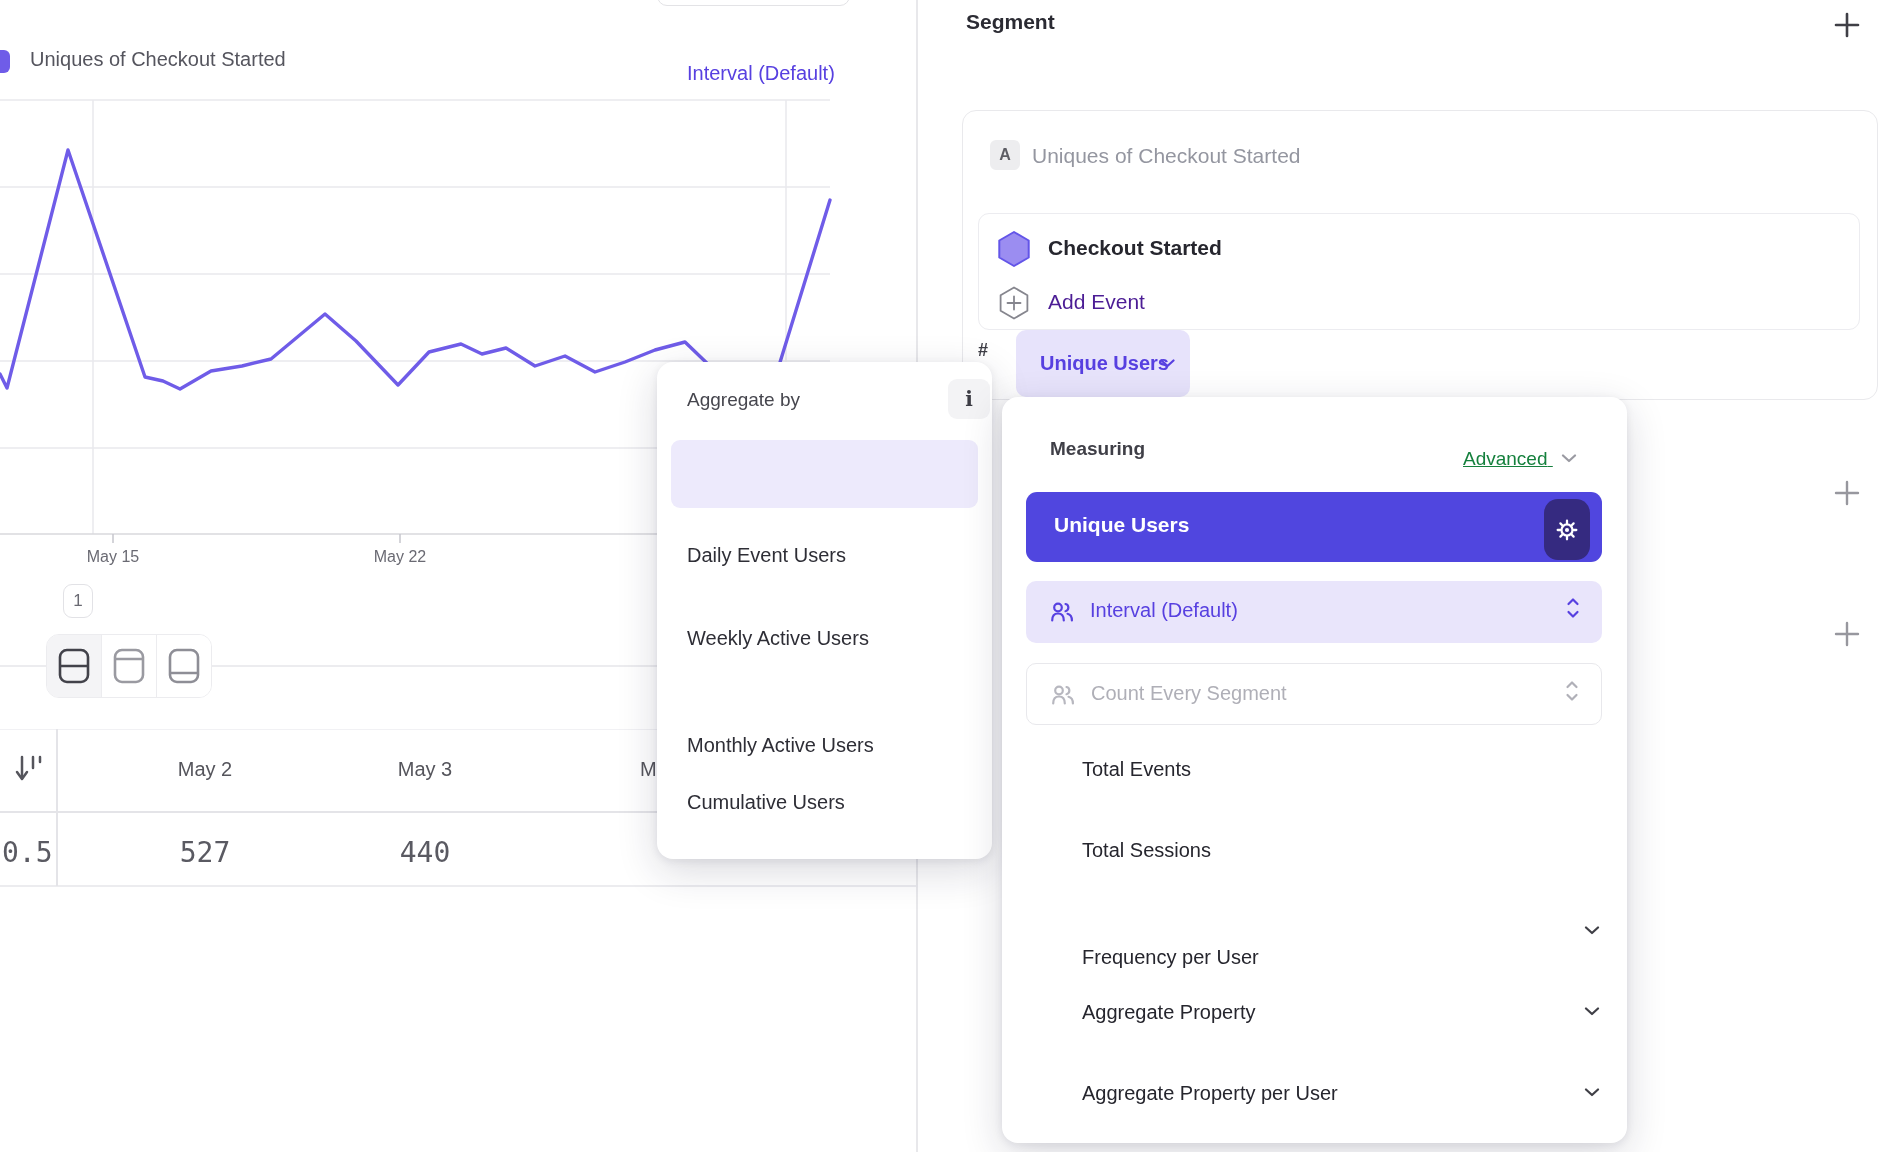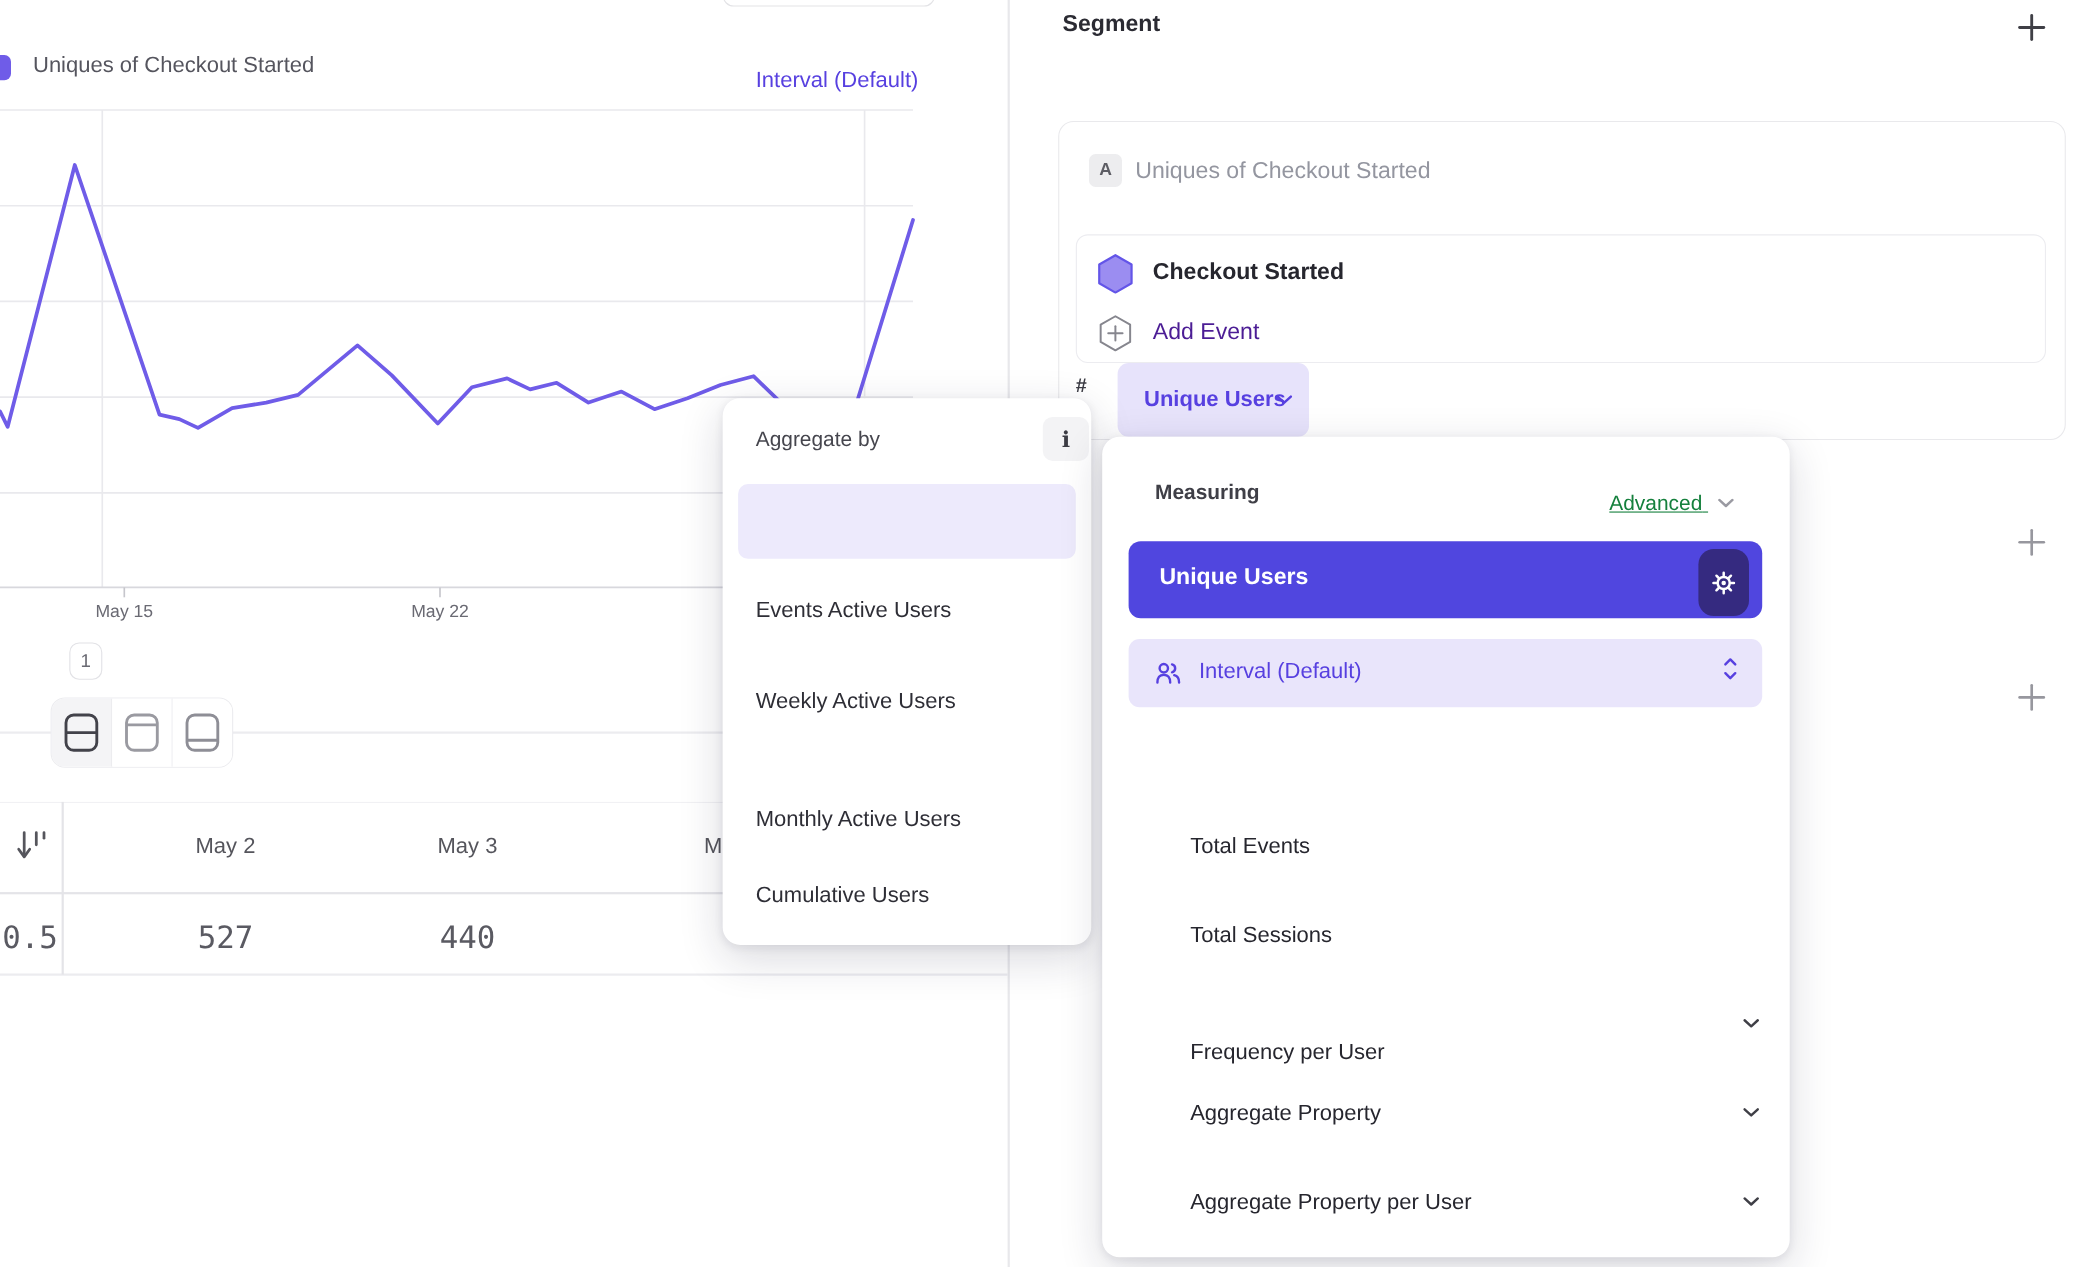--- a/index.html
+++ b/index.html
@@ -193,24 +193,24 @@
   <svg class="abs plus-icon" style="left:1833px;top:620px;" viewBox="0 0 28 28" fill="none" stroke="#97979E" stroke-width="2.4" stroke-linecap="round">
       <line x1="14" y1="3" x2="14" y2="25"></line>
       <line x1="3" y1="14" x2="25" y2="14"></line>
     </svg>
 
   <div class="abs popup agg-popup">
     <div class="agg-header">Aggregate by</div>
     <div class="info-btn">i</div>
     <div class="agg-highlight"></div>
     <div class="agg-item sel" style="margin-top: -400px; top: 100px;">Interval (Default)</div>
-    <div class="agg-item" style="top:182px;">Events Active Users</div>
+    <div class="agg-item" style="top:182px;">Daily Event Users</div>
     <div class="agg-item" style="top:265px;">Weekly Active Users</div>
     <div class="agg-item" style="top:347px;margin-top:25px;">Monthly Active Users</div>
-    <div class="agg-item" style="top:429px;margin-top:12px;">Cumulative Users</div>
+    <div class="agg-item" style="top:429px;">Cumulative Users</div>
   </div>
 
   <div class="abs popup meas-popup">
     <div class="meas-header">Measuring</div>
     <div class="advanced">
       <span>Advanced</span>
       <svg style="position:relative;top:-2px;left:8px;" width="16" height="9" viewBox="0 0 16 9" fill="none" stroke="#9A9AA2" stroke-width="2.2" stroke-linecap="round" stroke-linejoin="round">
           <path d="M2 1.5 L8 7 L14 1.5"></path>
         </svg>
     </div>
@@ -233,20 +233,33 @@
         <path d="M17.5 3 a3.7 3.7 0 0 1 0 7.2"></path>
           <path d="M19.5 12.8 c2.6 0.6 4.4 2.8 4.4 6.7"></path>
       </svg>
       <span class="drow-label">Interval (Default)</span>
       <svg class="drow-selector" width="14" height="24" viewBox="0 0 14 24" fill="none" stroke="#5740E0" stroke-width="2.2" stroke-linecap="round" stroke-linejoin="round">
           <path d="M2.5 8 L7 3.5 L11.5 8"></path>
           <path d="M2.5 16 L7 20.5 L11.5 16"></path>
         </svg>
     </div>
 
+    <div class="drow disabled">
+      <svg class="drow-people" width="28" height="22" viewBox="0 0 28 22" fill="none" stroke="#B7B7BF" stroke-width="2.2" stroke-linecap="round">
+        <circle cx="10" cy="6.5" r="3.8"></circle>
+          <path d="M4.2 19.5 c0-4.8 2.6-7 5.8-7 s5.8 2.2 5.8 7"></path>
+        <path d="M17.5 3 a3.7 3.7 0 0 1 0 7.2"></path>
+          <path d="M19.5 12.8 c2.6 0.6 4.4 2.8 4.4 6.7"></path>
+      </svg>
+      <span class="drow-label">Count Every Segment</span>
+      <svg class="drow-selector" width="14" height="24" viewBox="0 0 14 24" fill="none" stroke="#B0B0B8" stroke-width="2.2" stroke-linecap="round" stroke-linejoin="round">
+          <path d="M2.5 8 L7 3.5 L11.5 8"></path>
+          <path d="M2.5 16 L7 20.5 L11.5 16"></path>
+        </svg>
+    </div>
 
     <div class="meas-opt" style="top:361px;">Total Events</div>
     <div class="meas-opt" style="top:442px;">Total Sessions</div>
     <div class="meas-opt" style="top:549px;">Frequency per User</div>
     <svg class="opt-chev" style="top:529px;" width="16" height="9" viewBox="0 0 16 9" fill="none" stroke="#3F3F46" stroke-width="2.2" stroke-linecap="round" stroke-linejoin="round">
         <path d="M2 1.5 L8 7 L14 1.5"></path>
       </svg>
     <div class="meas-opt" style="top:604px;">Aggregate Property</div>
     <svg class="opt-chev" style="top:610px;" width="16" height="9" viewBox="0 0 16 9" fill="none" stroke="#3F3F46" stroke-width="2.2" stroke-linecap="round" stroke-linejoin="round">
         <path d="M2 1.5 L8 7 L14 1.5"></path>

